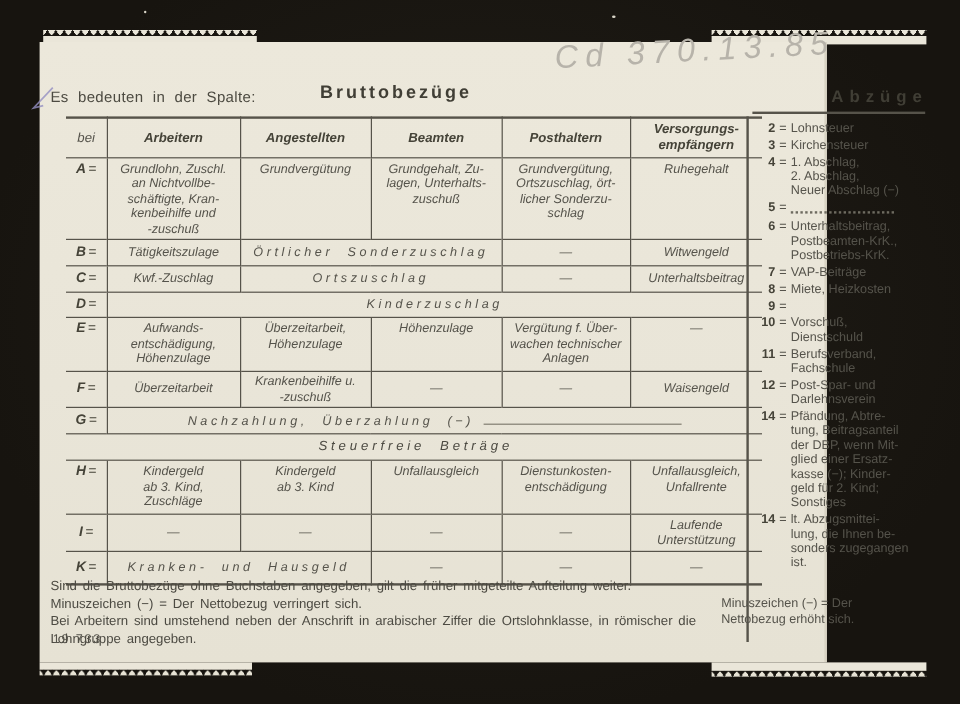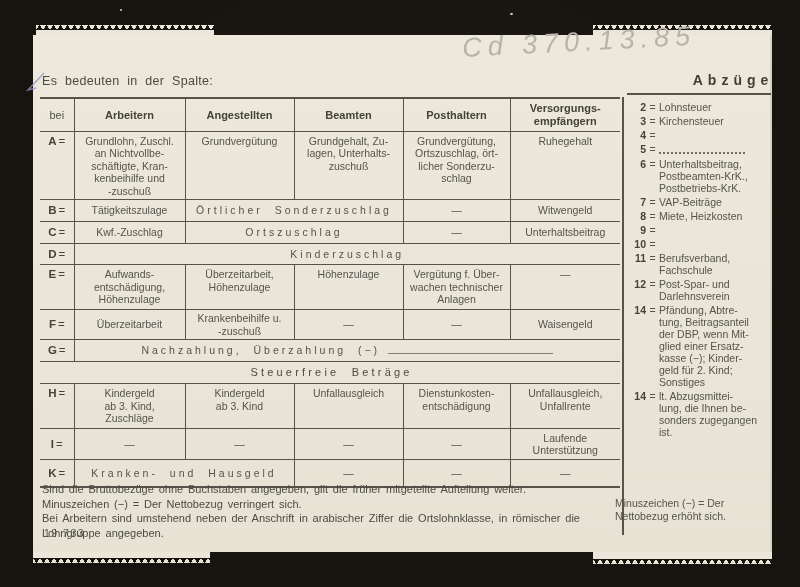--- a/index.html
+++ b/index.html
@@ -3,21 +3,21 @@
 <meta charset="utf-8">
 <style>
   html,body{margin:0;padding:0;}
   body{
     width:800px;height:587px;position:relative;overflow:hidden;
     background:radial-gradient(ellipse at 50% 45%, #211e18 0%, #17140f 75%);
     font-family:"Liberation Sans", sans-serif;
   }
   .paper{position:absolute;background:#eae6d9;}
   .card{
-    position:absolute;left:33px;top:35px;width:739px;height:517px;
+    position:absolute;left:33px;top:35px;width:656px;height:517px;
     background:linear-gradient(180deg,#ece8db 0%,#e9e5d8 55%,#e6e2d4 100%);
     box-shadow:inset -2px 0 0 #d8d3c3;
   }
   .saw-up{position:absolute;background:conic-gradient(from 145deg at 50% 0%, rgba(0,0,0,0) 0deg 70deg, #eae6d9 70deg);background-size:7px 5px;}
   .saw-down{position:absolute;background:conic-gradient(from 325deg at 50% 100%, rgba(0,0,0,0) 0deg 70deg, #e6e2d4 70deg);background-size:7px 5px;}
   .speck{position:absolute;background:#d9d5c8;border-radius:50%;}
 
   .handwriting{
     position:absolute;left:462px;top:24px;width:340px;
     font-size:27px;font-style:italic;color:#b7b3aa;
@@ -27,24 +27,24 @@
 
   
   .intro{position:absolute;left:9px;top:39px;font-size:12.5px;color:#4c4a41;word-spacing:4px;letter-spacing:0.3px;}
   .brutto-title{position:absolute;left:7px;top:34px;width:580px;text-align:center;
     font-weight:bold;font-size:15px;letter-spacing:2.5px;color:#403e35;}
   .abz-title{position:absolute;left:628px;top:37px;width:144px;text-align:center;
     font-weight:bold;font-size:14px;letter-spacing:5px;color:#403e35;}
   .abz-rule{position:absolute;left:594px;top:58px;width:144px;height:2px;background:#56534a;}
 
   table.main-table{
-    position:absolute;left:7px;top:62px;width:580px;
+    position:absolute;left:22px;top:62px;width:580px;
     border-collapse:collapse;table-layout:fixed;
     font-size:10.5px;color:#55534b;
-    border-top:2px solid #56534a;border-bottom:2px solid #56534a;
+    border-top:2px solid #56534a;border-bottom:2px solid #56534a;font-style:italic;
   }
   .main-table th,.main-table td{
     border-top:1.5px solid #56534a;border-left:1.5px solid #56534a;
     padding:2px 2px;text-align:center;vertical-align:middle;
     white-space:pre-line;line-height:12.5px;overflow:hidden;
   }
   .main-table th:first-child,.main-table td:first-child{border-left:none;}
   .main-table tr:first-child th{border-top:none;}
   .main-table th{font-weight:bold;font-size:11px;color:#454338;}
   .main-table th.h-bei{font-weight:normal;font-size:11px;color:#55534b;}
@@ -60,21 +60,21 @@
   .fill-line{display:inline-block;width:165px;height:9px;border-bottom:1.2px solid #807d71;margin-left:8px;}
 
   .vsep{position:absolute;left:589px;top:62px;width:2px;height:438px;background:#56534a;}
 
   .abz-list{position:absolute;left:596px;top:66px;width:142px;font-size:10.5px;line-height:12px;color:#55534b;}
   .abz-item{display:flex;margin-bottom:2px;}
   .abz-num{width:17px;text-align:right;font-weight:bold;color:#454338;flex:none;}
   .abz-eq{width:13px;text-align:center;flex:none;}
   .abz-text{flex:1;white-space:pre-line;}
   .dotted-line{display:inline-block;width:86px;height:9px;border-bottom:2px dotted #6e6b60;}
-  .abz-footnote{position:absolute;left:582px;top:462px;width:142px;font-size:10.5px;line-height:12.5px;color:#55534b;white-space:pre-line;}
+  .abz-footnote{position:absolute;left:568px;top:462px;width:142px;font-size:10.5px;line-height:12.5px;color:#55534b;white-space:pre-line;}
 
   .footer{position:absolute;left:9px;top:447px;width:578px;font-size:11px;line-height:14.5px;color:#4c4a42;}
   .footer p{margin:0;word-spacing:1.8px;}
   .form-number{position:absolute;left:11px;top:492px;font-size:10.5px;letter-spacing:1.5px;color:#55534b;}
 </style>
 </head>
 <body>
 
 <div class="paper" style="left:36px;top:30px;width:178px;height:7px;"></div>
 <div class="saw-up" style="left:36px;top:25px;width:178px;height:5px;"></div>
@@ -83,20 +83,21 @@
 <div class="paper" style="left:33px;top:552px;width:177px;height:6px;"></div>
 <div class="saw-down" style="left:33px;top:558px;width:177px;height:5px;"></div>
 <div class="paper" style="left:593px;top:552px;width:179px;height:7px;"></div>
 <div class="saw-down" style="left:593px;top:559px;width:179px;height:5px;"></div>
 <div class="speck" style="left:510px;top:13px;width:3px;height:2px;"></div>
 <div class="speck" style="left:120px;top:9px;width:2px;height:2px;"></div>
 
 <div class="card">
 
   <div class="intro">Es bedeuten in der Spalte:</div>
+  <div class="brutto-title">Bruttobezüge</div>
   <div class="abz-title">Abzüge</div>
   <div class="abz-rule"></div>
 
   <table class="main-table">
     <colgroup>
       <col style="width:34px">
         <col style="width:111px">
         <col style="width:109px">
       <col style="width:109px">
         <col style="width:107px">
@@ -217,20 +218,23 @@
         <span class="abz-text">Lohnsteuer</span>
       </div>
     <div class="abz-item">
         <span class="abz-num">3</span>
         <span class="abz-eq">=</span>
         <span class="abz-text">Kirchensteuer</span>
       </div>
     <div class="abz-item">
         <span class="abz-num">4</span>
         <span class="abz-eq">=</span>
+        <span class="abz-text">1. Abschlag,
+2. Abschlag,
+Neuer Abschlag (−)</span>
       </div>
     <div class="abz-item">
         <span class="abz-num">5</span>
         <span class="abz-eq">=</span>
         <span class="abz-text"><span class="dotted-line"></span></span>
       </div>
     <div class="abz-item">
         <span class="abz-num">6</span>
         <span class="abz-eq">=</span>
         <span class="abz-text">Unterhaltsbeitrag,
@@ -247,20 +251,22 @@
         <span class="abz-eq">=</span>
         <span class="abz-text">Miete, Heizkosten</span>
       </div>
     <div class="abz-item">
         <span class="abz-num">9</span>
         <span class="abz-eq">=</span>
       </div>
     <div class="abz-item">
         <span class="abz-num">10</span>
         <span class="abz-eq">=</span>
+        <span class="abz-text">Vorschuß,
+Dienstschuld</span>
       </div>
     <div class="abz-item">
         <span class="abz-num">11</span>
         <span class="abz-eq">=</span>
         <span class="abz-text">Berufsverband,
 Fachschule</span>
       </div>
     <div class="abz-item">
         <span class="abz-num">12</span>
         <span class="abz-eq">=</span>

